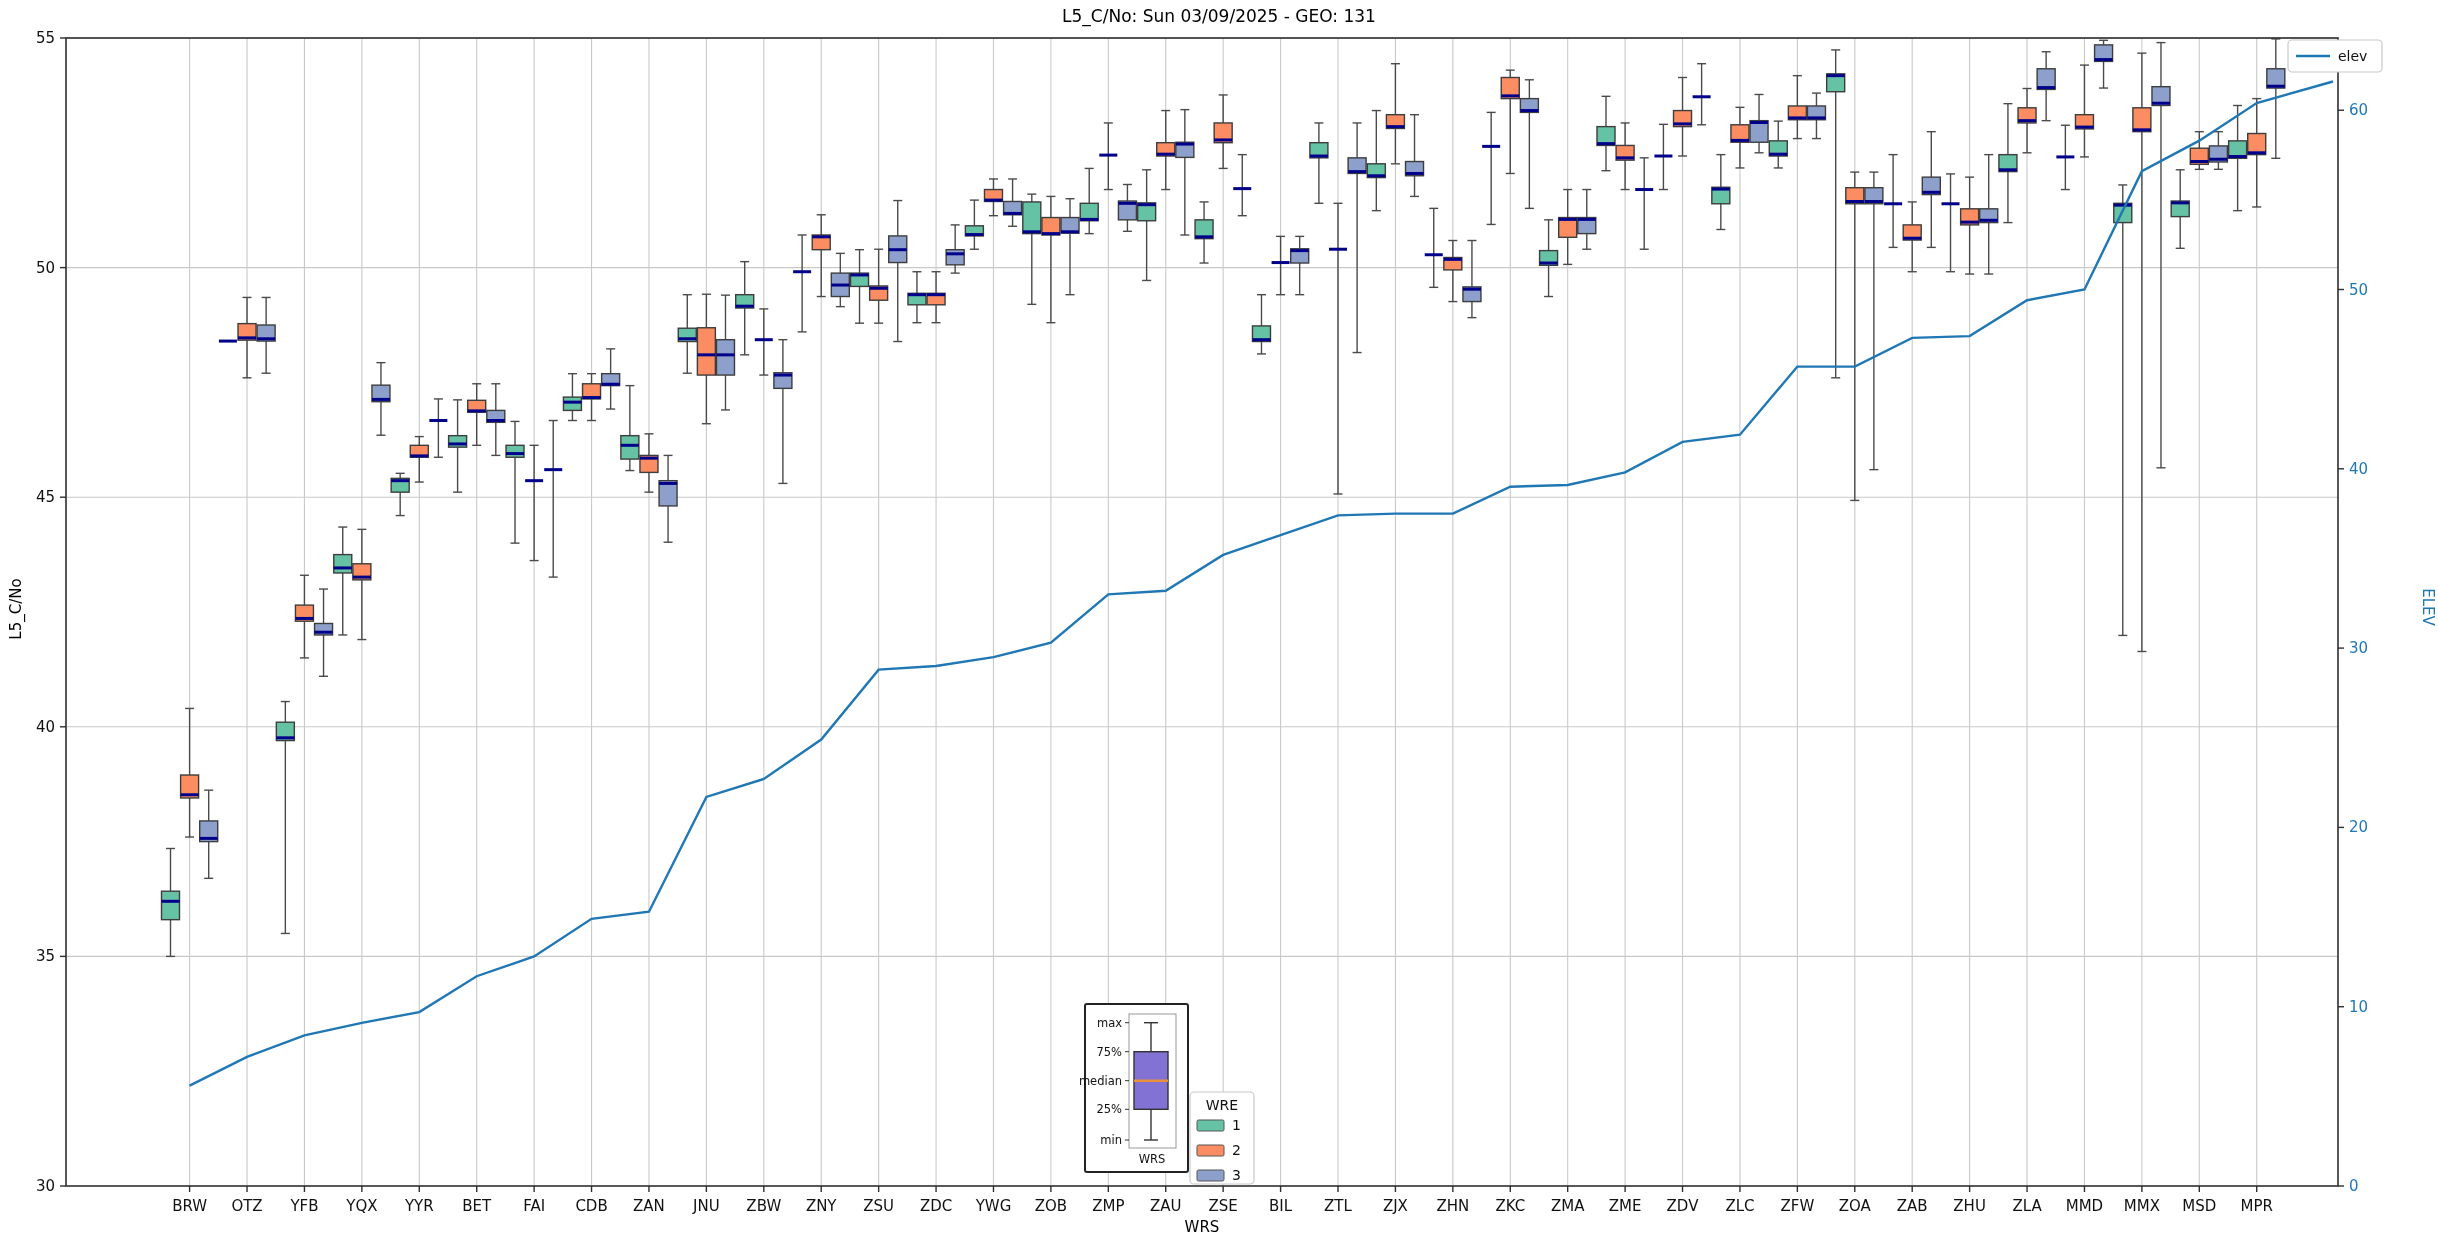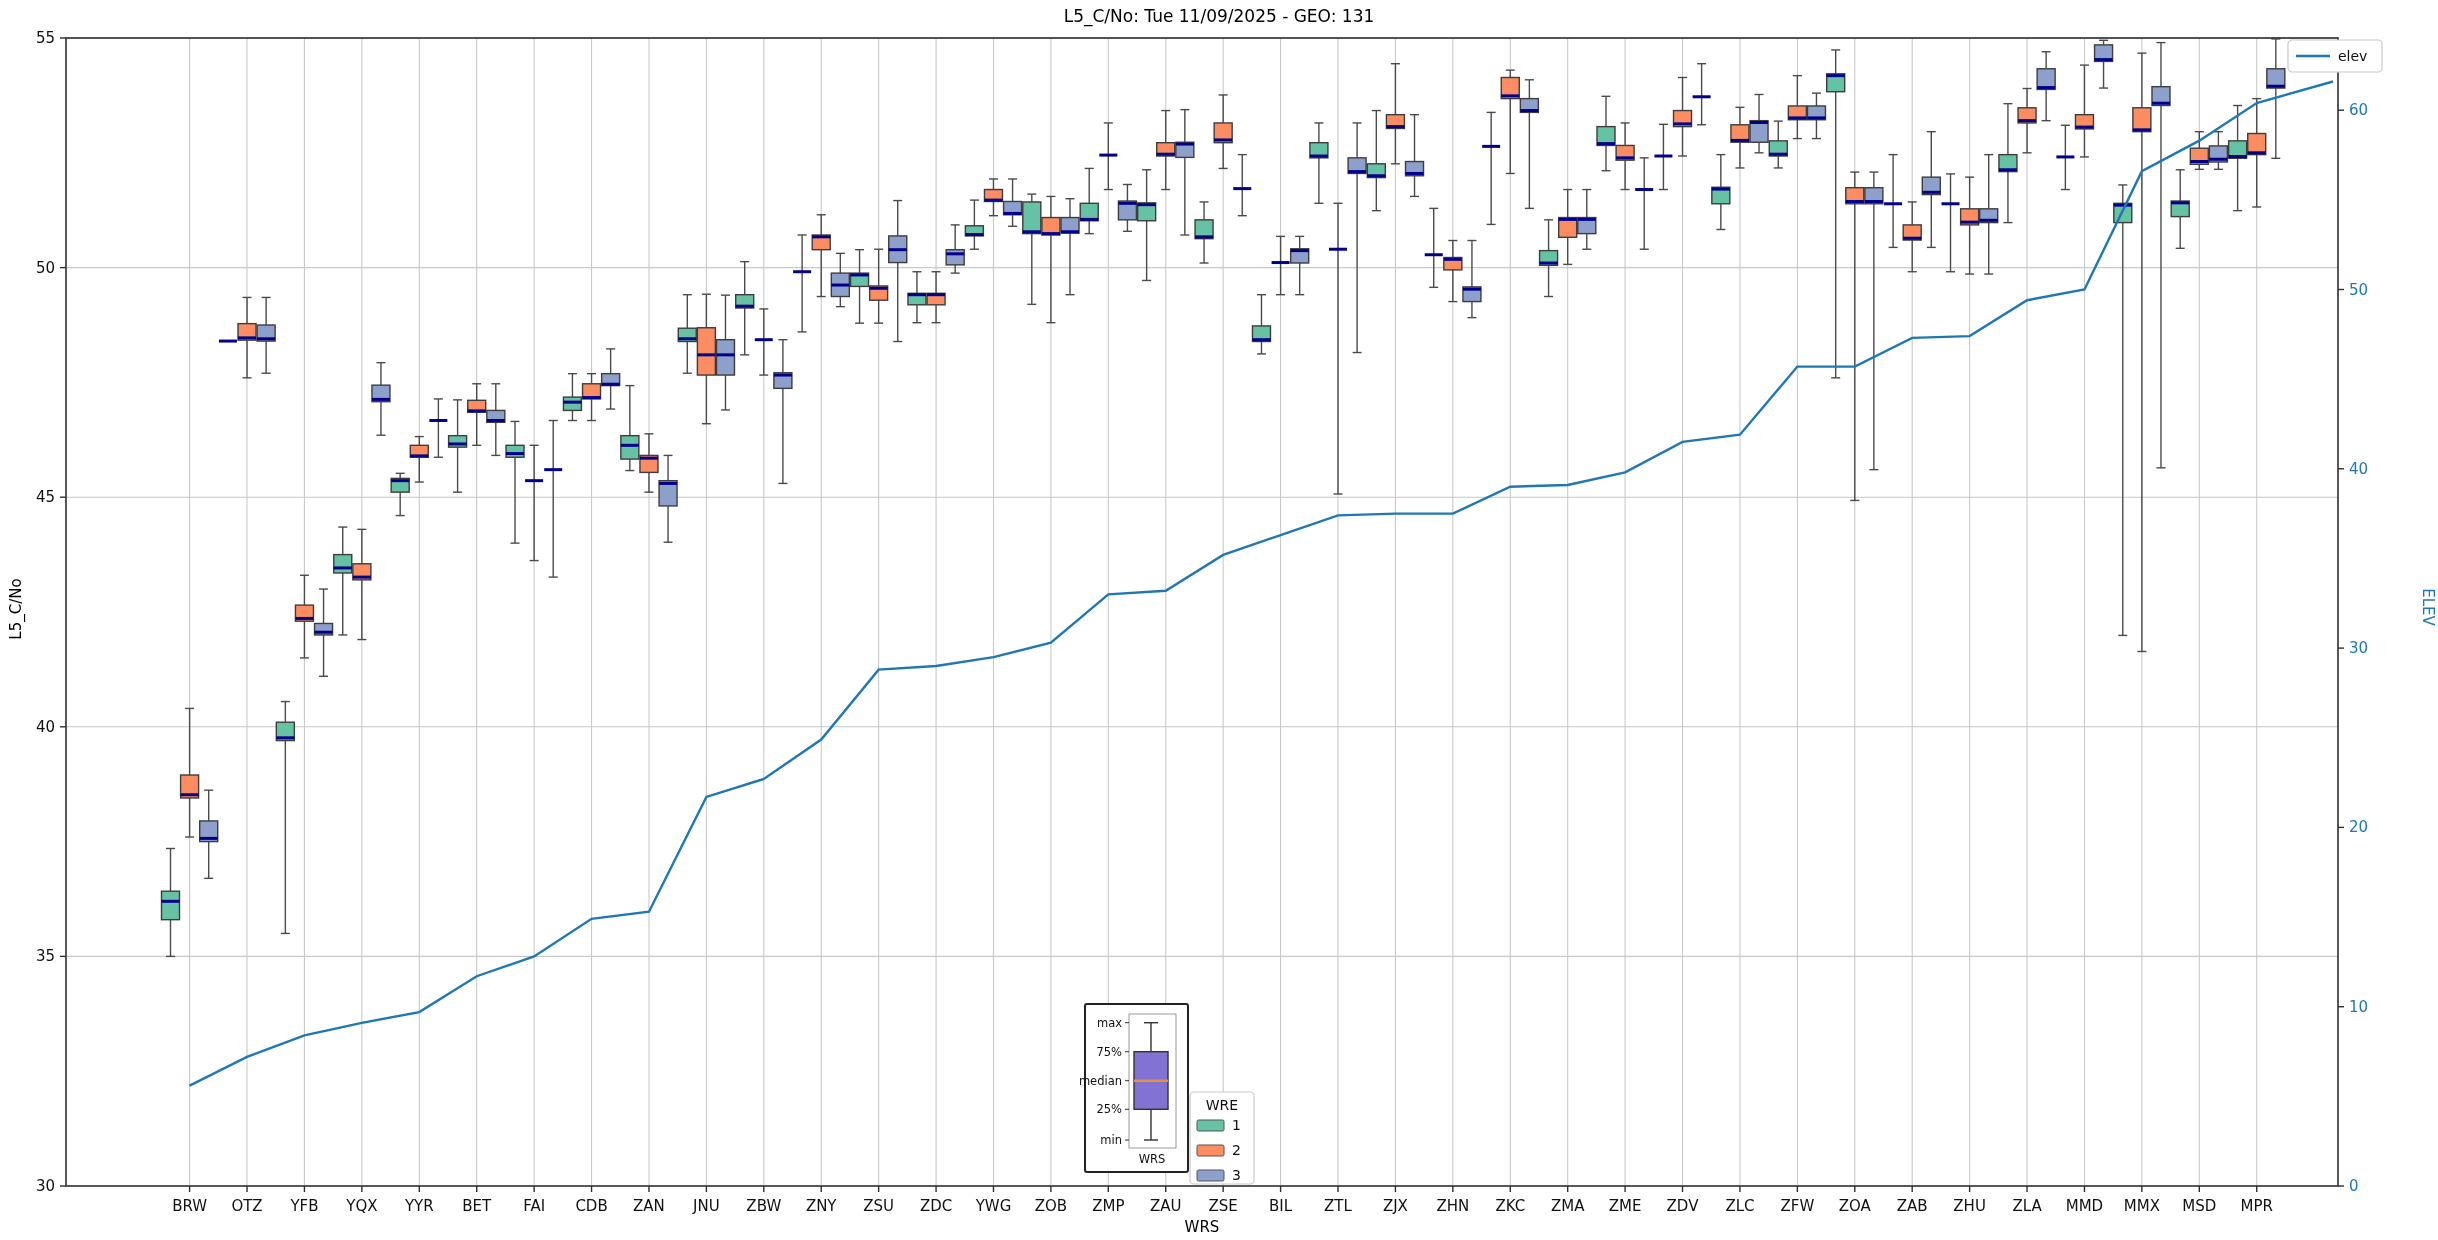--- a/index.html
+++ b/index.html
@@ -848,17 +848,17 @@
         <text x="1122" y="1055.7" font-size="11.5" fill="#111" text-anchor="end">75%</text>
         <line x1="1125" y1="1080.7" x2="1129" y2="1080.7" stroke="#333" stroke-width="1"></line>
         <text x="1122" y="1084.7" font-size="11.5" fill="#111" text-anchor="end">median</text>
         <line x1="1125" y1="1109.3" x2="1129" y2="1109.3" stroke="#333" stroke-width="1"></line>
         <text x="1122" y="1113.3" font-size="11.5" fill="#111" text-anchor="end">25%</text>
         <line x1="1125" y1="1140" x2="1129" y2="1140" stroke="#333" stroke-width="1"></line>
         <text x="1122" y="1144" font-size="11.5" fill="#111" text-anchor="end">min</text>
         <text x="1152" y="1163" font-size="11.5" fill="#111" text-anchor="middle">WRS</text>
       </g>
     </svg>
-  <div class="title">L5_C/No: Tue 11/09/2025 - GEO: 131</div>
+  <div class="title">L5_C/No: Sun 03/09/2025 - GEO: 131</div>
   <div class="ylab">L5_C/No</div>
   <div class="ylab2">ELEV</div>
   <div class="xlab">WRS</div>
 </div>
 
 </body></html>

